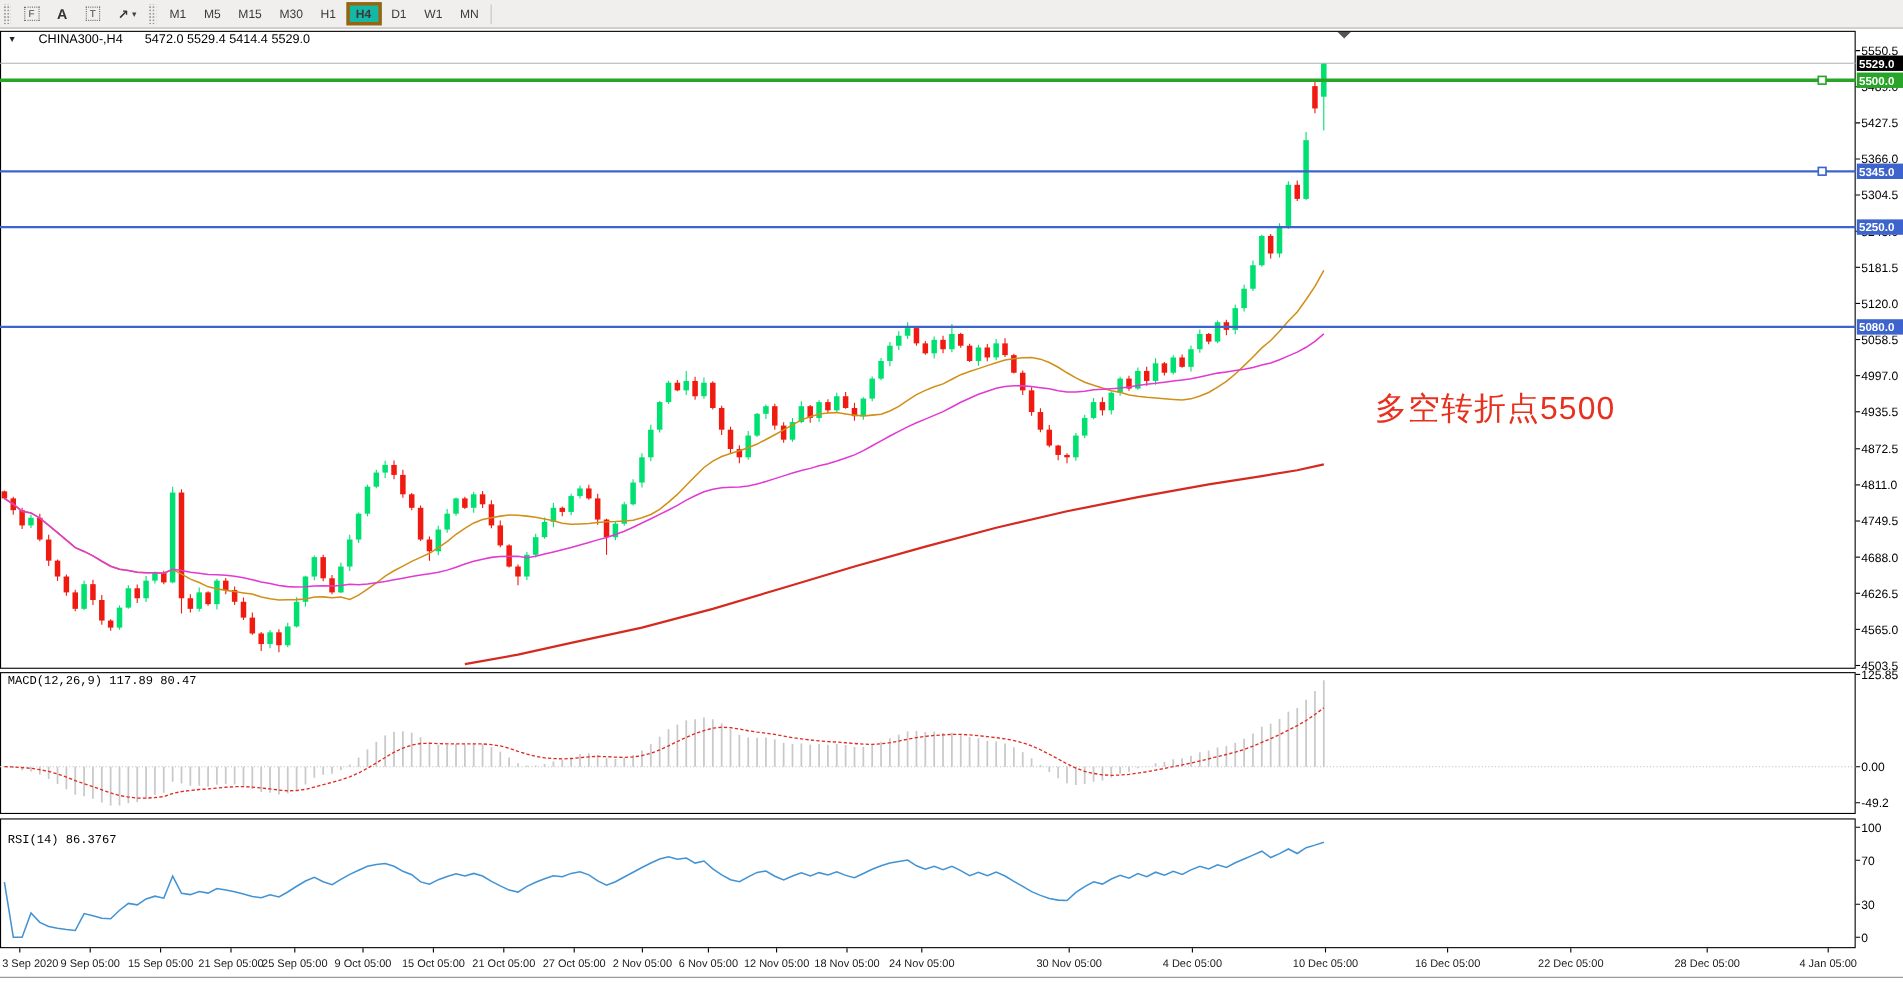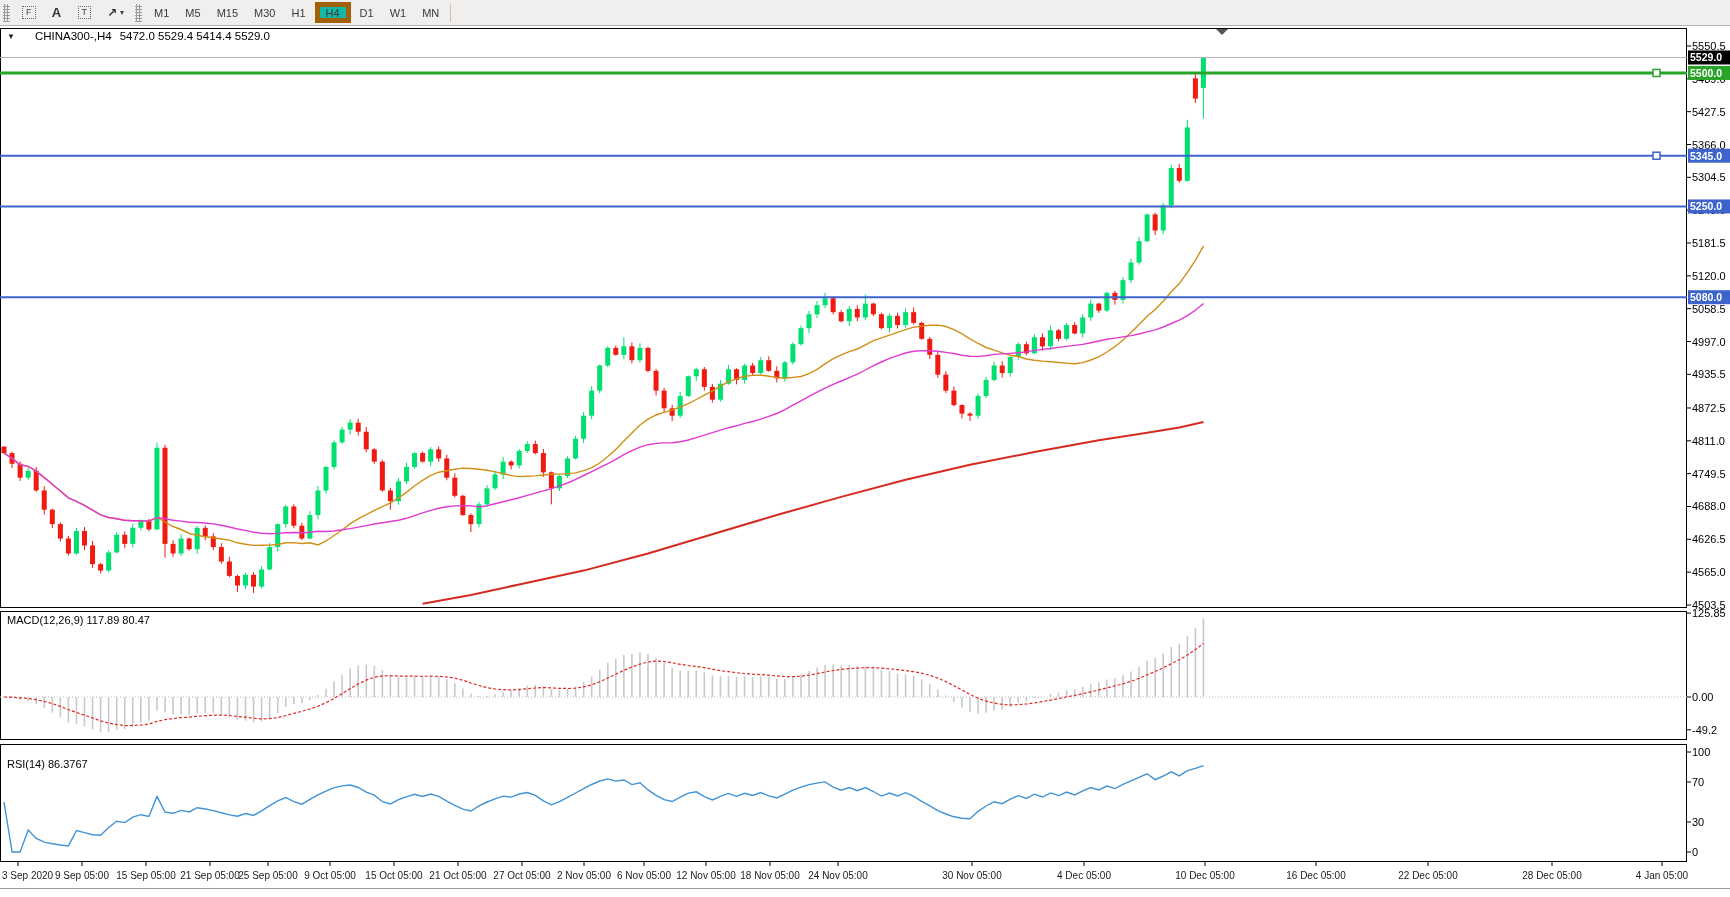--- a/index.html
+++ b/index.html
@@ -5,35 +5,35 @@
   html,body{margin:0;padding:0;background:#ffffff;width:1730px;height:897px;overflow:hidden;
     font-family:"Liberation Sans","DejaVu Sans",sans-serif;}
   
   .toolbar{height:25px;background:#f0efed;border-bottom:1px solid #b5b2ad;display:flex;align-items:center;}
   .grip{width:7px;height:18px;margin:0 4px 0 3px;
     background-image:radial-gradient(#9a9a9a 1px,transparent 1.1px);
     background-size:3px 3px;background-position:0 1px;}
   .tbtn{height:21px;min-width:24px;margin:0 1px;padding:0 6px;font-size:11px;color:#3a3a3a;
     background:transparent;border:1px solid transparent;display:flex;align-items:center;justify-content:center;
     font-family:inherit;cursor:default;}
-  .tbtn.active{background:#14b8a6;border:5px solid #a16207;}
+  .tbtn.active{background:#14b8a6;border:3px solid #a16207;font-weight:bold;}
   .dashbox{display:inline-block;border:1px dotted #6d6d6d;font-size:9px;line-height:11px;padding:0 3px;color:#444;}
   .letterA{font-size:13px;font-weight:bold;color:#333;}
   .caret{font-size:8px;margin-left:3px;color:#444;}
   .arrowglyph{font-size:12px;font-weight:bold;color:#333;}
   .vsep{width:1px;height:18px;background:#c7c4c0;margin:0 3px;}
   
   #chart-wrap{position:relative;width:1730px;height:871px;}
   #chart-svg{position:absolute;left:0;top:0;}
   .overlay{position:absolute;color:#000;white-space:nowrap;pointer-events:none;}
   .title-row{left:7px;top:4px;font-size:11.5px;}
   .title-row .sym{margin-left:20px;}
-  .title-row .ohlc{margin-left:8px;}
+  .title-row .ohlc{margin-left:20px;}
   .tcaret{font-size:8px;vertical-align:1px;color:#222;}
-  .ind-label{left:7px;font-size:11px;}
+  .ind-label{left:7px;font-size:11px;font-family:Liberation Mono, monospace;}
   .annotation{font-size:29px;letter-spacing:1px;font-weight:500;}
 </style>
 </head>
 <body>
 
 <div class="toolbar">
   <span class="grip"></span>
   <button class="tbtn">
     <span class="dashbox">F</span>
   </button>
@@ -652,13 +652,14 @@
       </g>
     </svg>
 
   <div class="overlay title-row">
     <span class="tcaret">▼</span><span class="sym">CHINA300-,H4</span><span class="ohlc">5472.0 5529.4 5414.4 5529.0</span>
   </div>
 
   <div class="overlay ind-label" style="top:588px">MACD(12,26,9) 117.89 80.47</div>
   <div class="overlay ind-label" style="top:732px">RSI(14) 86.3767</div>
 
+  <div class="overlay annotation" style="left: 1250px; top: 326px; color: rgb(232, 48, 31);">多空转折点5500</div>
 </div>
 
 </body></html>

